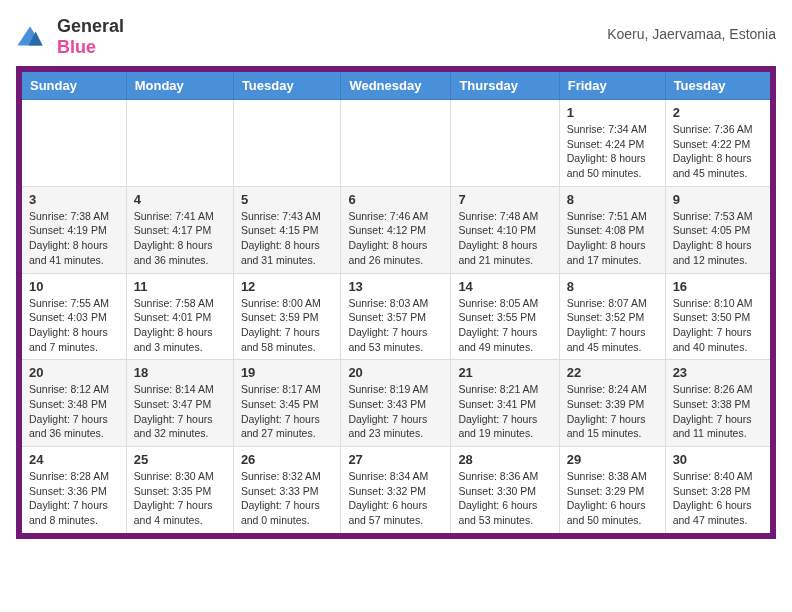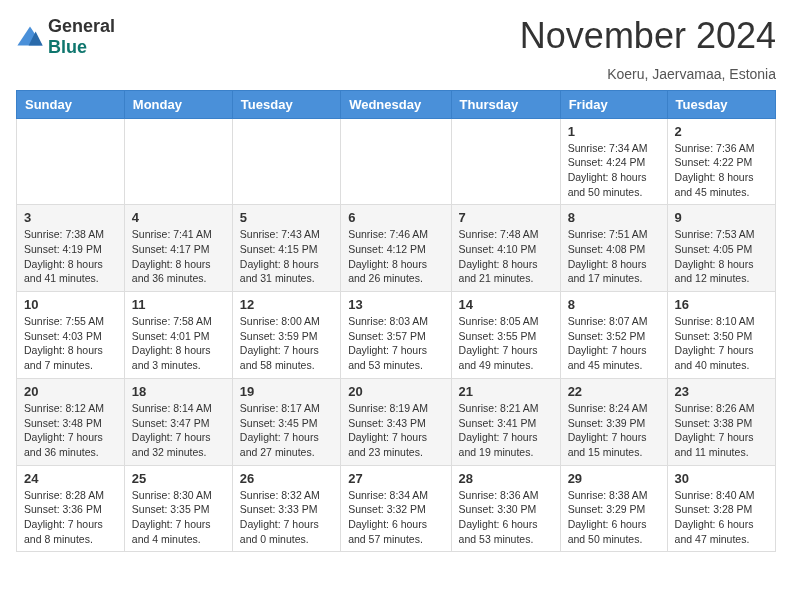--- a/index.html
+++ b/index.html
@@ -12,31 +12,31 @@
     }
     .header-section {
       display: flex;
       justify-content: space-between;
       align-items: flex-start;
       margin-bottom: 8px;
     }
     .logo {
       display: flex;
       align-items: center;
-      gap: 4px;
+      gap: 13px;
     }
     .logo-text-general {
       font-size: 18px;
       font-weight: bold;
       color: #333;
     }
     .logo-text-blue {
       font-size: 18px;
       font-weight: bold;
-      color: #0f766e;
+      color: #ec4899;
     }
     .logo-icon {
       width: 28px;
       height: 28px;
     }
     .title-section {
       text-align: right;
     }
     .month-title {
       font-size: 36px;
@@ -45,21 +45,21 @@
       line-height: 1.1;
     }
     .location-subtitle {
       font-size: 14px;
       color: #555;
       margin-top: 10px;
     }
     .calendar-table {
       width: 100%;
       border-collapse: collapse;
-      border: 1px solid #701a75;
+      border: 6px solid #701a75;
     }
     .calendar-table th {
       background-color: #4a90d9;
       color: #fff;
       font-size: 13px;
       font-weight: bold;
       padding: 6px 8px;
       text-align: left;
       border: 1px solid #3a80c9;
     }
@@ -100,21 +100,20 @@
     <svg class="logo-icon" viewBox="0 0 40 40" xmlns="http://www.w3.org/2000/svg">
       <polygon points="20,5 38,32 2,32" fill="#4a90d9"></polygon>
       <polygon points="28,12 38,32 18,32" fill="#2a6aaa"></polygon>
     </svg>
     <div>
       <span class="logo-text-general">General</span><br>
       <span class="logo-text-blue">Blue</span>
     </div>
   </div>
   <div class="title-section">
-    <div class="month-title">November 2024</div>
     <div class="location-subtitle">Koeru, Jaervamaa, Estonia</div>
   </div>
 </div>
 
 <table class="calendar-table">
   <thead>
     <tr id="weekday-header">
     <th>Sunday</th>
         <th>Monday</th>
         <th>Tuesday</th>

